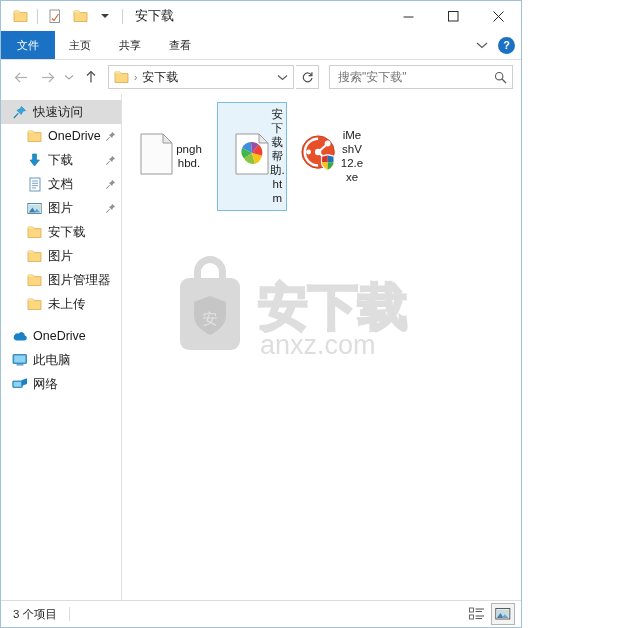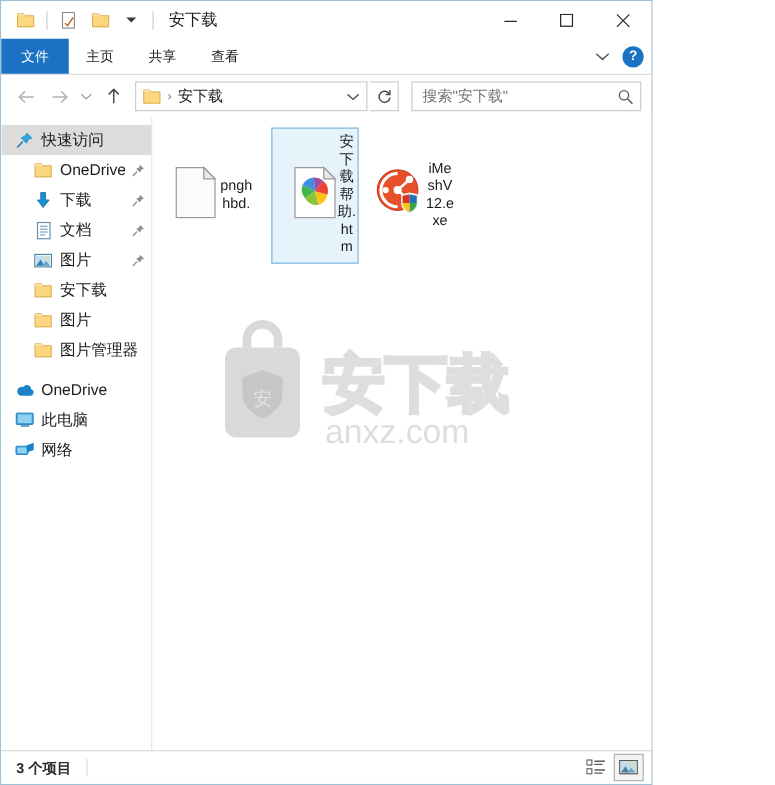--- a/index.html
+++ b/index.html
@@ -269,21 +269,20 @@
 
   
   .statusbar {
     height: 26px;
     flex: 0 0 26px;
     border-top: 1px solid #dcdcdc;
     display: flex;
     align-items: center;
     padding: 0 6px 0 12px;
     background: #ffffff;
-    font-weight: bold;
   }
   .status-text { font-size: 11.5px; color: #2b2b2b; }
   .status-sep { width:1px; height:14px; background:#dcdcdc; margin-left:12px; }
   .status-spacer { flex: 1 1 auto; }
   .viewbtn {
     width: 22px; height: 20px;
     display: flex; align-items: center; justify-content: center;
     border: 1px solid transparent;
     margin-left: 2px;
   }
@@ -522,20 +521,29 @@
       <div class="nav-item lvl1">
         <span class="nav-ico">
           <svg width="15" height="14" viewBox="0 0 15 14">
               <path d="M1 2 h5 l1.2 1.6 H14 V12.5 H1 Z" fill="#fcd77f" stroke="#d9ab4b" stroke-width="0.8"></path>
               <path d="M1 2 h5 l1.2 1.6 H1 Z" fill="#f7e3a8"></path>
             </svg>
         </span>
         <span class="nav-label">图片管理器</span>
       </div>
 
+      <div class="nav-item lvl1">
+        <span class="nav-ico">
+          <svg width="15" height="14" viewBox="0 0 15 14">
+              <path d="M1 2 h5 l1.2 1.6 H14 V12.5 H1 Z" fill="#fcd77f" stroke="#d9ab4b" stroke-width="0.8"></path>
+              <path d="M1 2 h5 l1.2 1.6 H1 Z" fill="#f7e3a8"></path>
+            </svg>
+        </span>
+        <span class="nav-label">未上传</span>
+      </div>
 
       <div style="height:8px"></div>
 
       <div class="nav-item lvl0">
         <span class="nav-ico">
           <svg width="16" height="12" viewBox="0 0 16 12">
             <path d="M4.2 10.5 h8.4 a2.6 2.6 0 0 0 0.3 -5.1 a3.4 3.4 0 0 0 -6.2 -1.8 a2.9 2.9 0 0 0 -2.5 6.9 Z" fill="#1b82c8"></path>
           </svg>
         </span>
         <span class="nav-label">OneDrive</span>

